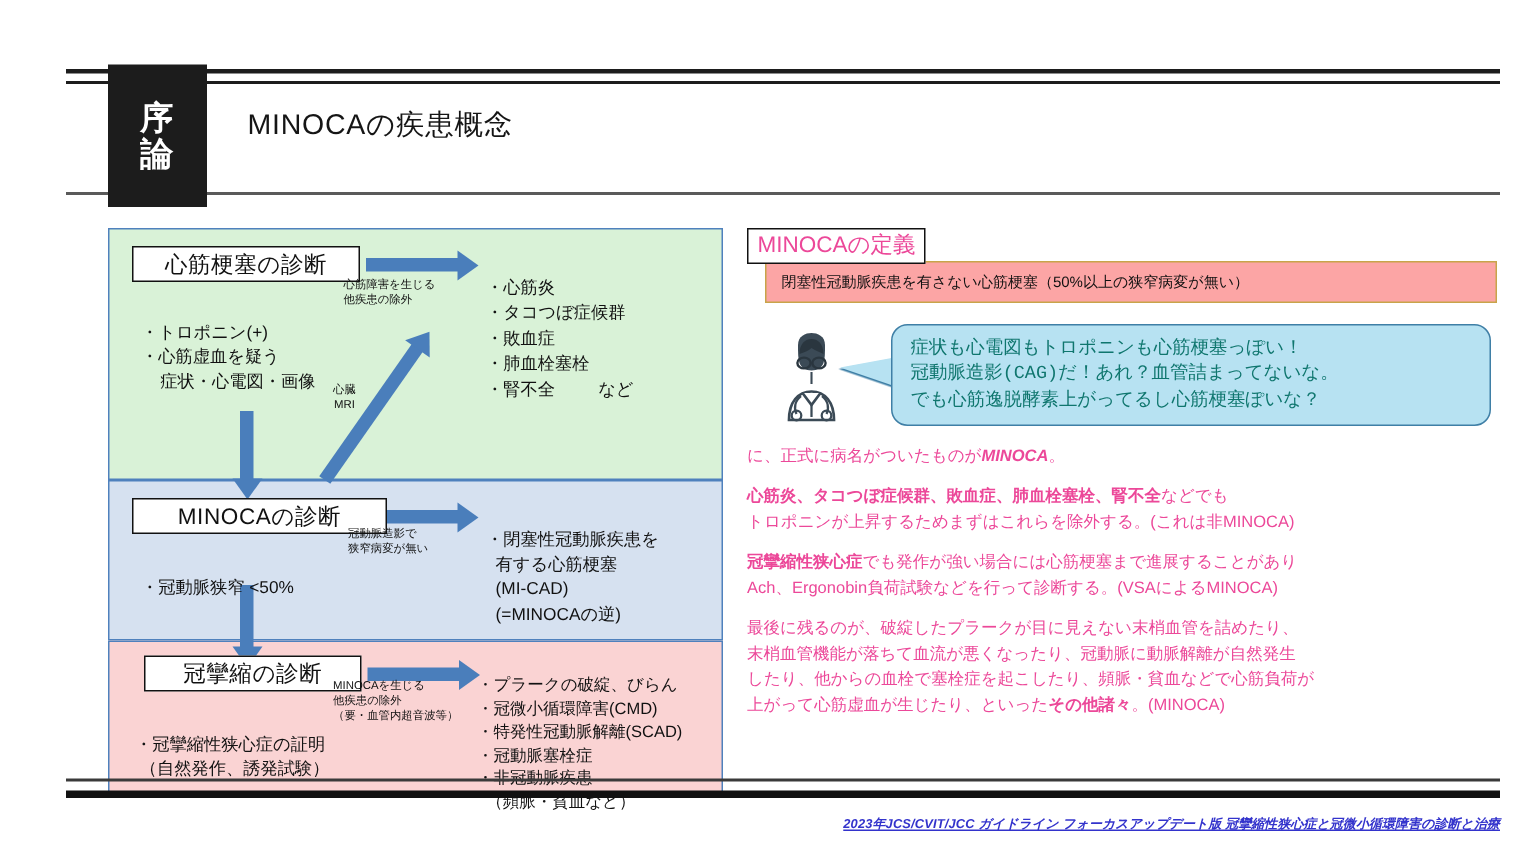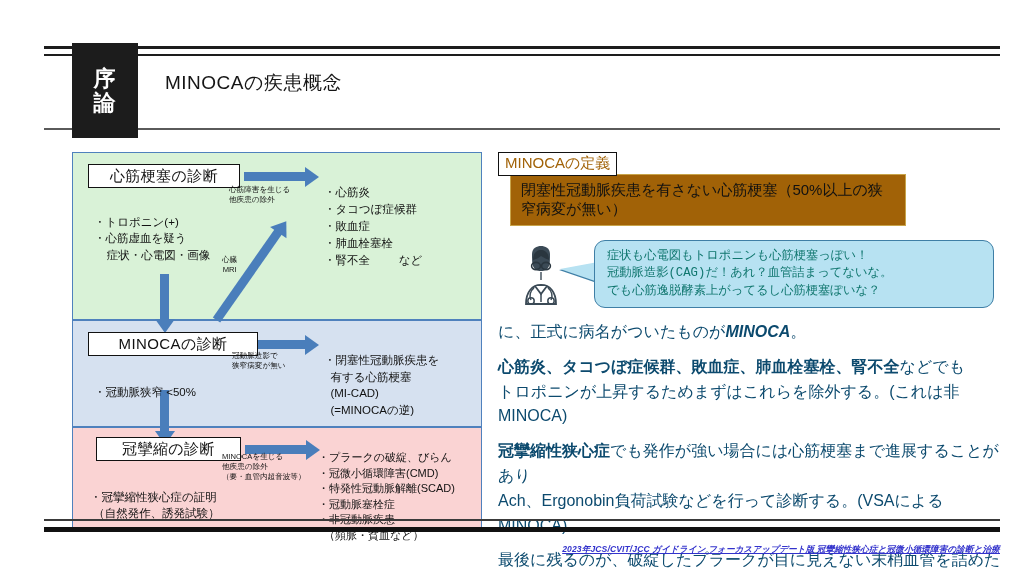--- a/index.html
+++ b/index.html
@@ -77,41 +77,41 @@
   .arr-diag::after{
     content:"";position:absolute;top:-13px;left:-5.5px;
     border-bottom:14px solid #4a7ebb;border-left:10px solid transparent;border-right:10px solid transparent;
   }
 
   
   .right{position:absolute;left:498px;top:152px;width:505px;}
 
   .deflabel{
     display:inline-block;border:1.3px solid #111;background:#fff;
-    padding:1px 6px 2px;font-size:15px;color:#a16207;position:relative;z-index:3;
+    padding:1px 6px 2px;font-size:15px;color:#ec4899;position:relative;z-index:3;
   }
   .defbox{
-    margin-top:-2px;margin-left:12px;background:#a16207;border:1.2px solid #c8a44a;
-    padding:6px 10px;font-size:15px;color:#111;box-sizing:border-box;width:396px;
+    margin-top:-2px;margin-left:12px;background:#fca5a5;border:1.2px solid #c8a44a;
+    padding:6px 10px;font-size:10px;color:#111;box-sizing:border-box;width:488px;
   }
 
   .bubble-row{position:relative;margin-top:14px;height:72px;}
   .doc-icon{position:absolute;left:14px;top:4px;width:58px;height:62px;}
   .bubble{
     position:absolute;left:96px;top:0;width:400px;box-sizing:border-box;
     background:#b7e2f2;border:1.6px solid #3f7fa6;border-radius:11px;
     padding:7px 12px;font-size:12.3px;line-height:1.42;color:#0f766e;white-space:pre-line;font-family:Liberation Mono, monospace;
   }
   .bubble-tail{
     position:absolute;left:62px;top:22px;width:0;height:0;
     border-top:7px solid transparent;border-bottom:13px solid transparent;
     border-right:38px solid #b7e2f2;filter:drop-shadow(-1px 1px 0 #3f7fa6);
   }
 
-  .para{font-size:16px;line-height:1.55;color:#0c4a6e;margin-top:10px;white-space:pre-line;}
+  .para{font-size:11px;line-height:1.55;color:#ec4899;margin-top:10px;white-space:pre-line;}
   .para.tight{margin-top:8px;}
   .para .b{font-weight:700;}
   .mi{font-style:italic;font-weight:700;}
 
   
   .ftr-rule-thin{position:absolute;left:44px;right:24px;top:519px;height:2px;background:#3a3a3a;}
   .ftr-rule-thick{position:absolute;left:44px;right:24px;top:527px;height:5px;background:#111;}
   .ftr-cite{
     position:absolute;right:24px;top:544px;font-size:8.6px;font-style:italic;font-weight:700;
     color:#3333cc;text-decoration:underline;letter-spacing:.1px;margin-left:23px;

